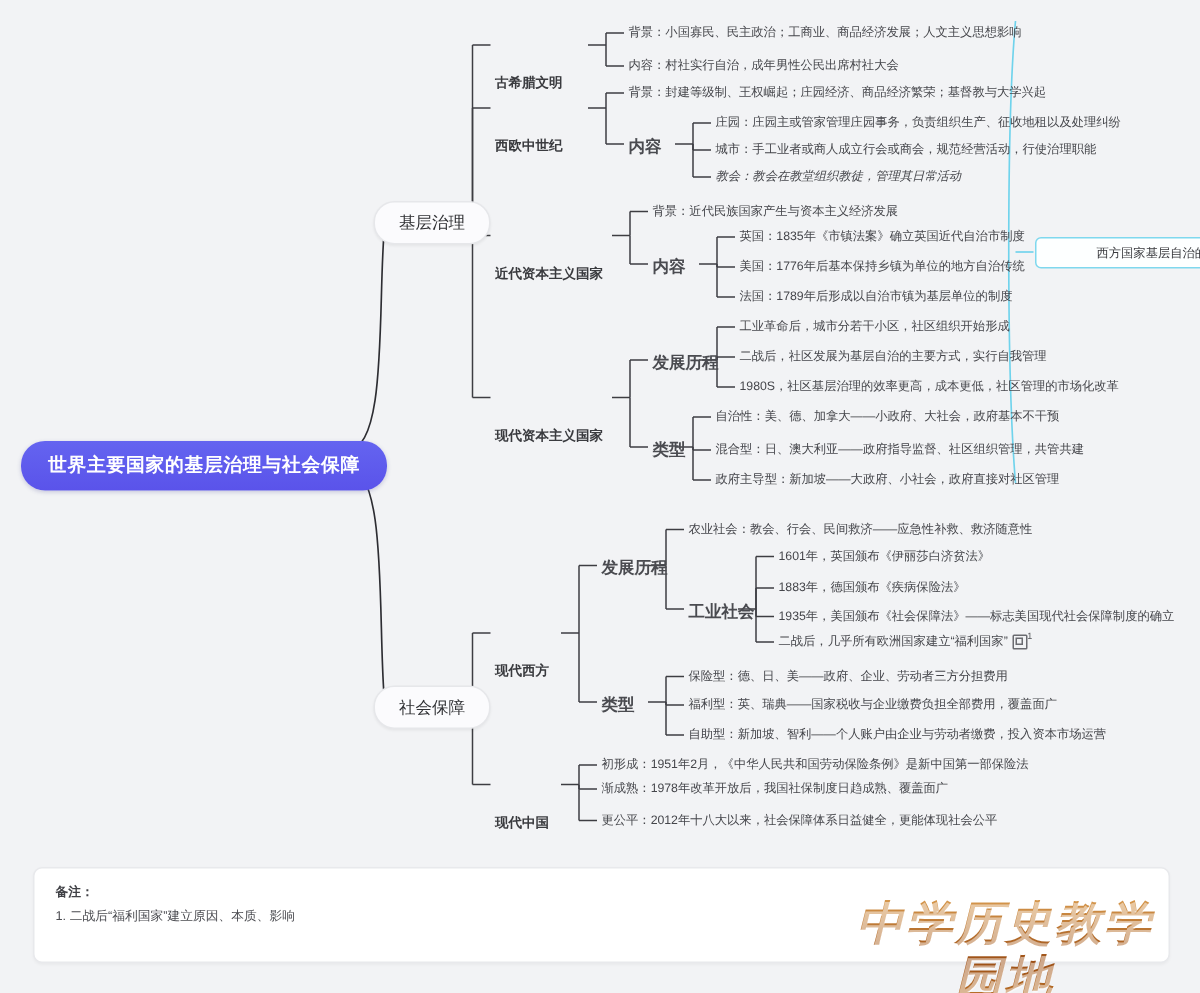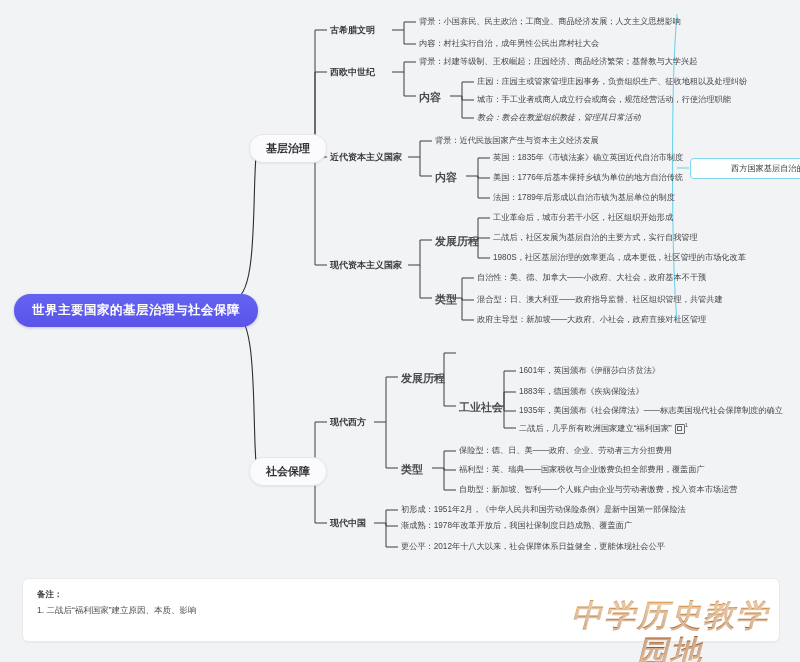--- a/index.html
+++ b/index.html
@@ -20,26 +20,26 @@
     background:#5b5bef;
     background:linear-gradient(180deg,#6464f0 0%,#5a53ea 100%);
     color:#fff;border-radius:16px;
     font-size:12.5px;font-weight:bold;
     padding:8px 18px;letter-spacing:.5px;
     box-shadow:0 1px 3px rgba(60,60,140,.25);
   }
   .lvl1{
     background:#fbfbfd;color:#2f3033;
     border-radius:14px;
-    font-size:11px;font-weight:bold;
+    font-size:11px;font-weight:normal;
     padding:6px 16px;
     border:1px solid #e6e7ea;
     box-shadow:0 1px 2px rgba(0,0,0,.06);
   }
-  .lvl2{font-size:9px;color:#3a3b3f;font-weight:bold;}
+  .lvl2{font-size:9px;color:#3a3b3f;font-weight:bold;margin-top:25px;}
   .lvl3{font-size:11px;color:#4a4b50;font-weight:bold;}
   .leaf{font-size:8.2px;color:#45464b;}
 
   .sidebox{
     border:1px solid #7fd8ee;background:#fdffff;
     border-radius:4px;font-size:8.2px;color:#3a3b3f;
     padding:4px 7px;
   }
 
   .noteicon{
@@ -237,20 +237,21 @@
   <div class="node lvl3" style="left:435px;top:292px;">类型</div>
   <div class="node leaf" style="left:477px;top:272px;">自治性：美、德、加拿大——小政府、大社会，政府基本不干预</div>
   <div class="node leaf" style="left:477px;top:294px;">混合型：日、澳大利亚——政府指导监督、社区组织管理，共管共建</div>
   <div class="node leaf" style="left:477px;top:314px;">政府主导型：新加坡——大政府、小社会，政府直接对社区管理</div>
 
   <div class="node sidebox" style="left:690px;top:158px;padding-left:40px;">西方国家基层自治的特点</div>
 
   <div class="node lvl2" style="left:330px;top:416px;">现代西方</div>
 
   <div class="node lvl3" style="left:401px;top:371px;">发展历程</div>
+  <div class="node leaf" style="left:459px;top:347px;">农业社会：教会、行会、民间救济——应急性补救、救济随意性</div>
   <div class="node lvl3" style="left:459px;top:400px;">工业社会</div>
   <div class="node leaf" style="left:519px;top:365px;">1601年，英国颁布《伊丽莎白济贫法》</div>
   <div class="node leaf" style="left:519px;top:386px;">1883年，德国颁布《疾病保险法》</div>
   <div class="node leaf" style="left:519px;top:405px;">1935年，美国颁布《社会保障法》——标志美国现代社会保障制度的确立</div>
   <div class="node leaf" style="left:519px;top:422px;">
     <span>二战后，几乎所有欧洲国家建立“福利国家”</span><span class="noteicon"></span><span class="sup">1</span>
   </div>
 
   <div class="node lvl3" style="left:401px;top:462px;">类型</div>
   <div class="node leaf" style="left:459px;top:445px;">保险型：德、日、美——政府、企业、劳动者三方分担费用</div>

